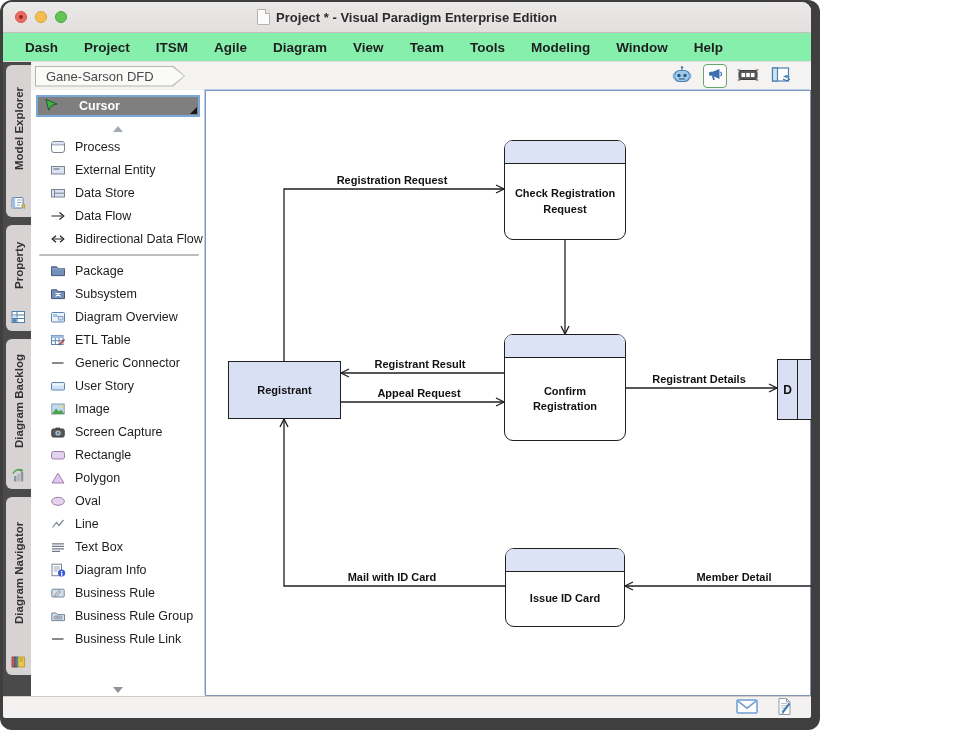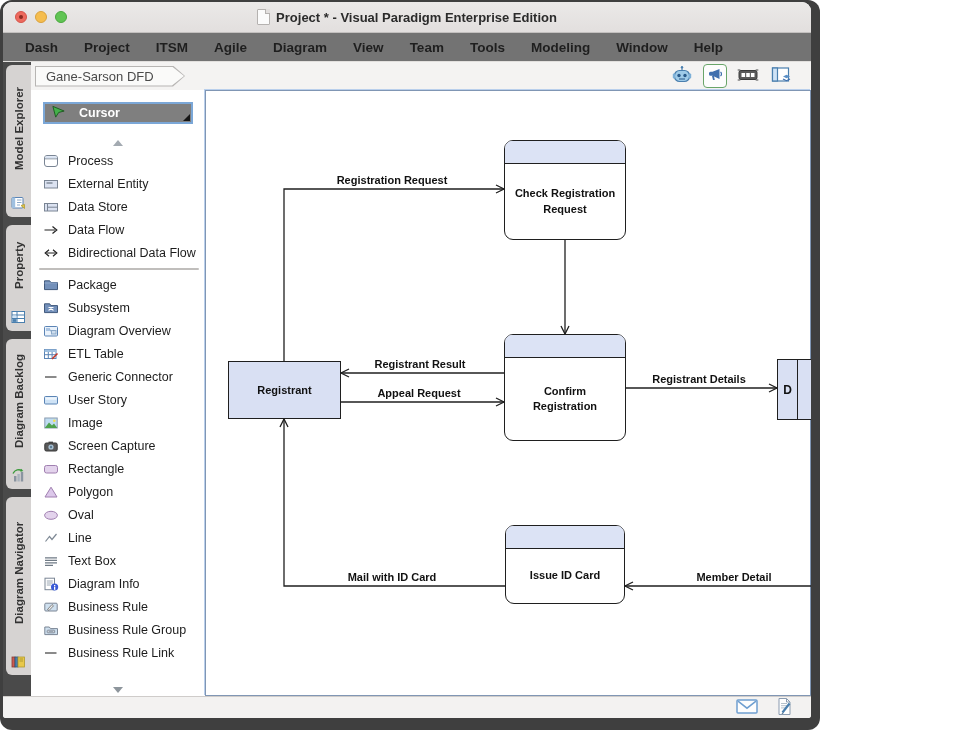--- a/index.html
+++ b/index.html
@@ -17,21 +17,21 @@
   .light.red{background:#ed6a5e;border:1px solid #d5544a;box-sizing:border-box;}
   .light.red::after{content:"";position:absolute;left:3px;top:3px;width:4px;height:4px;border-radius:50%;background:#8c2b22;}
   .light.yellow{background:#f5bd4f;border:1px solid #d9a13d;box-sizing:border-box;}
   .light.green{background:#61c454;border:1px solid #4aa73e;box-sizing:border-box;}
   .title-center{position:absolute;left:0;right:0;top:0;bottom:0;display:flex;align-items:center;justify-content:center;gap:6px;}
   .doc-ico{width:11px;height:14px;background:#fbfbfb;border:1px solid #b5b2b0;border-radius:1px;position:relative;}
   .doc-ico::after{content:"";position:absolute;right:-1px;top:-1px;width:4px;height:4px;background:#e2dfde;border-left:1px solid #b5b2b0;border-bottom:1px solid #b5b2b0;}
   .title-text{font-size:13px;font-weight:bold;color:#2b2b2b;}
 
   
-  .menubar{height:28px;flex:0 0 28px;background:#737373;border-bottom:1px solid #e2e0de;
+  .menubar{height:28px;flex:0 0 28px;background:#86efac;border-bottom:1px solid #e2e0de;
            display:flex;align-items:center;gap:26px;padding-left:22px;}
   .menu-item{font-size:13.5px;font-weight:600;color:#1f1f1f;white-space:nowrap;cursor:default;}
 
   
   .workarea{flex:1;display:flex;min-height:0;}
   .tabstrip{flex:0 0 28px;background:#4a4a4a;display:flex;flex-direction:column;padding-top:3px;}
   .side-tab{width:25px;margin-left:3px;background:#d6d3d2;border-radius:6px 0 0 6px;
             display:flex;flex-direction:column;align-items:center;justify-content:flex-end;margin-bottom:8px;}
   .side-tab-label{flex:1;writing-mode:vertical-rl;transform:rotate(180deg);display:flex;align-items:center;justify-content:center;
             font-size:11.5px;font-weight:600;color:#333;white-space:nowrap;padding:6px 0 4px 0;}
@@ -48,30 +48,30 @@
   .crumb-spacer{position:relative;width:150px;height:21px;}
   .toolbar-icons{margin-left:auto;display:flex;align-items:center;gap:9px;margin-right:18px;}
   .tool-btn{width:24px;height:24px;display:flex;align-items:center;justify-content:center;
             background:transparent;border:none;padding:0;cursor:default;}
   .tool-btn.active{background:#fdfdfd;border:1px solid #69a569;border-radius:4px;box-sizing:border-box;}
 
   .main{flex:1;display:flex;min-height:0;}
 
   
   .palette{flex:0 0 174px;background:#ffffff;display:flex;flex-direction:column;padding-top:0;}
-  .cursor-row{height:22px;flex:0 0 22px;margin:12px;background:#7f7f7f;border:2px solid #7ba7d7;
-              display:flex;align-items:center;gap:13px;padding-left:6px;position:relative;box-sizing:border-box;}
+  .cursor-row{height:22px;flex:0 0 22px;margin:5px;background:#7f7f7f;border:2px solid #7ba7d7;
+              display:flex;align-items:center;gap:20px;padding-left:6px;position:relative;box-sizing:border-box;}
   .cursor-row .lbl{color:#ffffff;font-size:12.5px;font-weight:600;}
   .corner-tri{position:absolute;right:1px;bottom:1px;width:0;height:0;
               border-left:7px solid transparent;border-bottom:7px solid #161616;}
   .pal-scroll{height:13px;flex:0 0 13px;display:flex;align-items:center;justify-content:center;}
   .tri-up{width:0;height:0;border-left:5px solid transparent;border-right:5px solid transparent;border-bottom:6px solid #a3aab1;}
   .tri-down{width:0;height:0;border-left:5px solid transparent;border-right:5px solid transparent;border-top:6px solid #8d959c;}
   .pal-list{flex:1;display:flex;flex-direction:column;overflow:hidden;}
-  .pal-item{height:23px;flex:0 0 23px;display:flex;align-items:center;gap:9px;padding-left:11px;cursor:default;}
+  .pal-item{height:23px;flex:0 0 23px;display:flex;align-items:center;gap:9px;padding-left:18px;cursor:default;}
   .pal-item .ico{width:17px;height:17px;display:flex;align-items:center;justify-content:center;}
   .pal-item .lbl{font-size:12.5px;color:#1c1c1c;white-space:nowrap;}
   .pal-sep{height:9px;flex:0 0 9px;display:flex;align-items:center;}
   .pal-sep::after{content:"";height:2px;background:#c0bebc;flex:1;margin:0 6px 0 8px;border-radius:1px;}
 
   
   .canvas-wrap{flex:1;position:relative;min-width:0;}
   #canvas{position:absolute;inset:0;background:#ffffff;border:1px solid #8096b4;box-shadow:-1px -1px 0 #b9cfec;}
   #flows{position:absolute;left:0;top:0;}
   .node{position:absolute;box-sizing:border-box;font-size:11px;font-weight:bold;color:#111;}
@@ -471,21 +471,21 @@
                   <div class="flow-label" style="left: 528px; top: 492px;">Member Detail</div>
                   <div class="flow-label" style="left: 186px; top: 492px;">Mail with ID Card</div>
                   <div class="node process" style="left: 298px; top: 49px; width: 122px; height: 100px;">
                     <div class="hdr"></div>
                     <div class="bodylbl">Check Registration Request</div>
                   </div>
                   <div class="node process" style="left: 298px; top: 243px; width: 122px; height: 107px;">
                     <div class="hdr"></div>
                     <div class="bodylbl">Confirm Registration</div>
                   </div>
-                  <div class="node process" style="left: 299px; top: 434px; width: 120px; height: 79px;">
+                  <div class="node process" style="left: 299px; top: 457px; width: 120px; height: 79px;">
                     <div class="hdr"></div>
                     <div class="bodylbl">Issue ID Card</div>
                   </div>
                   <div class="node external" style="left: 22px; top: 270px; width: 113px; height: 58px;">Registrant</div>
                   <div class="node datastore" style="left: 571px; top: 268px; width: 142px; height: 61px;">
                     <div class="idcell">D</div>
                     <div class="dslbl">Data Store</div>
                   </div>
                 </div>
         </div>

